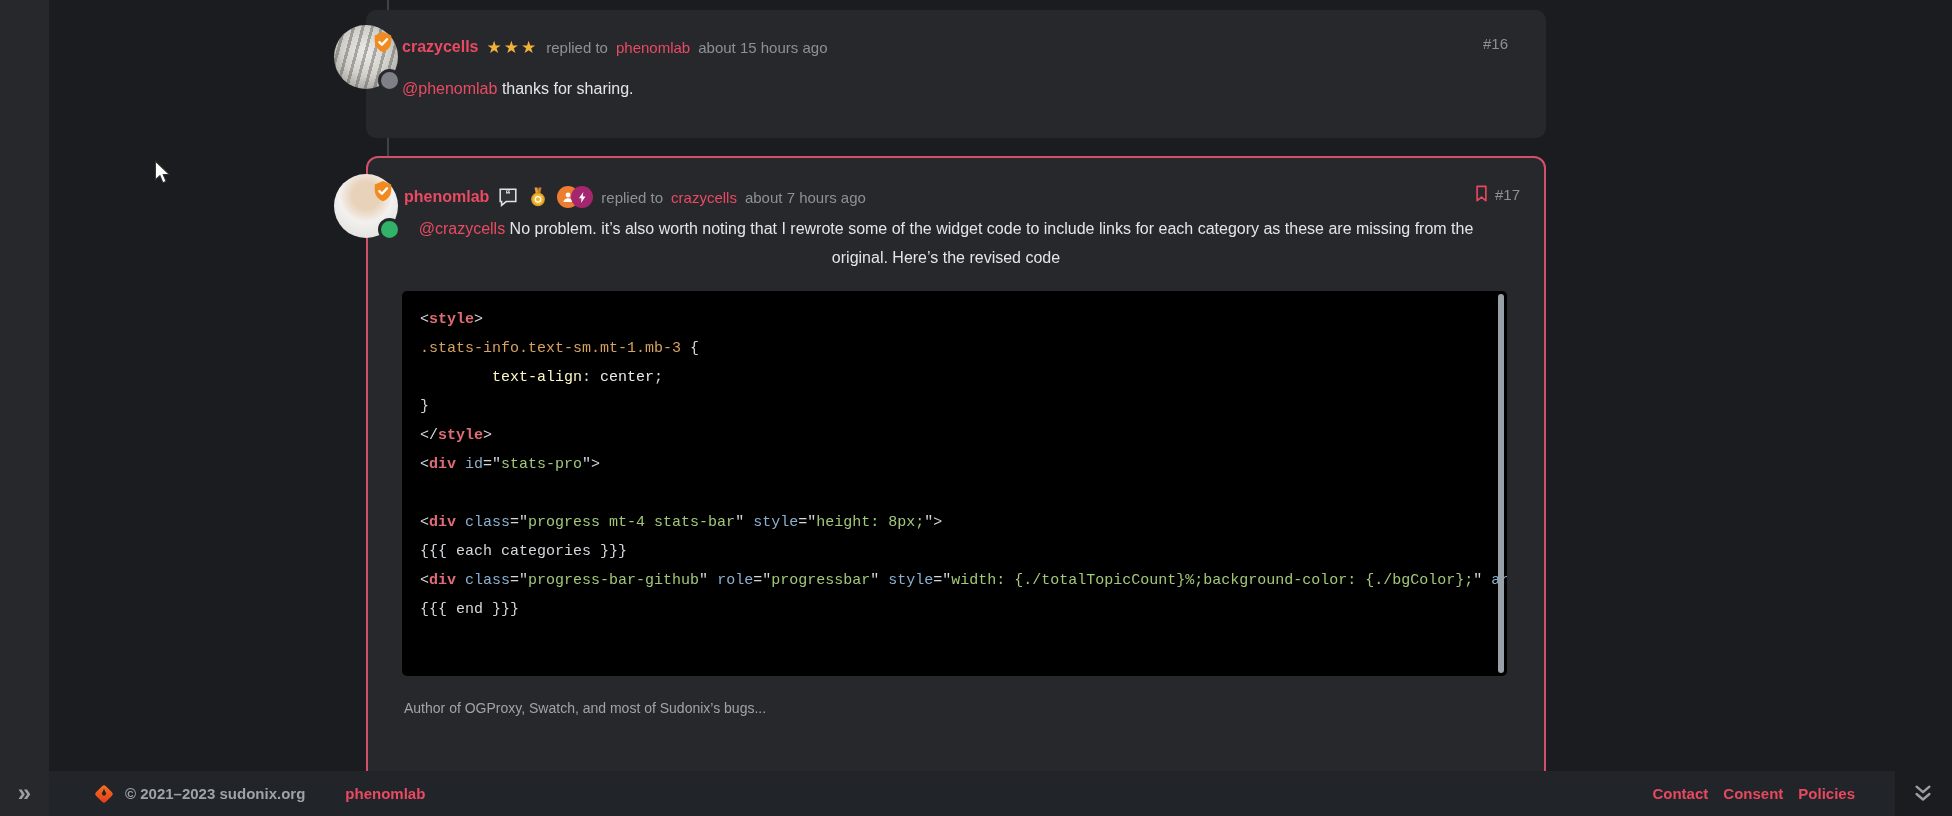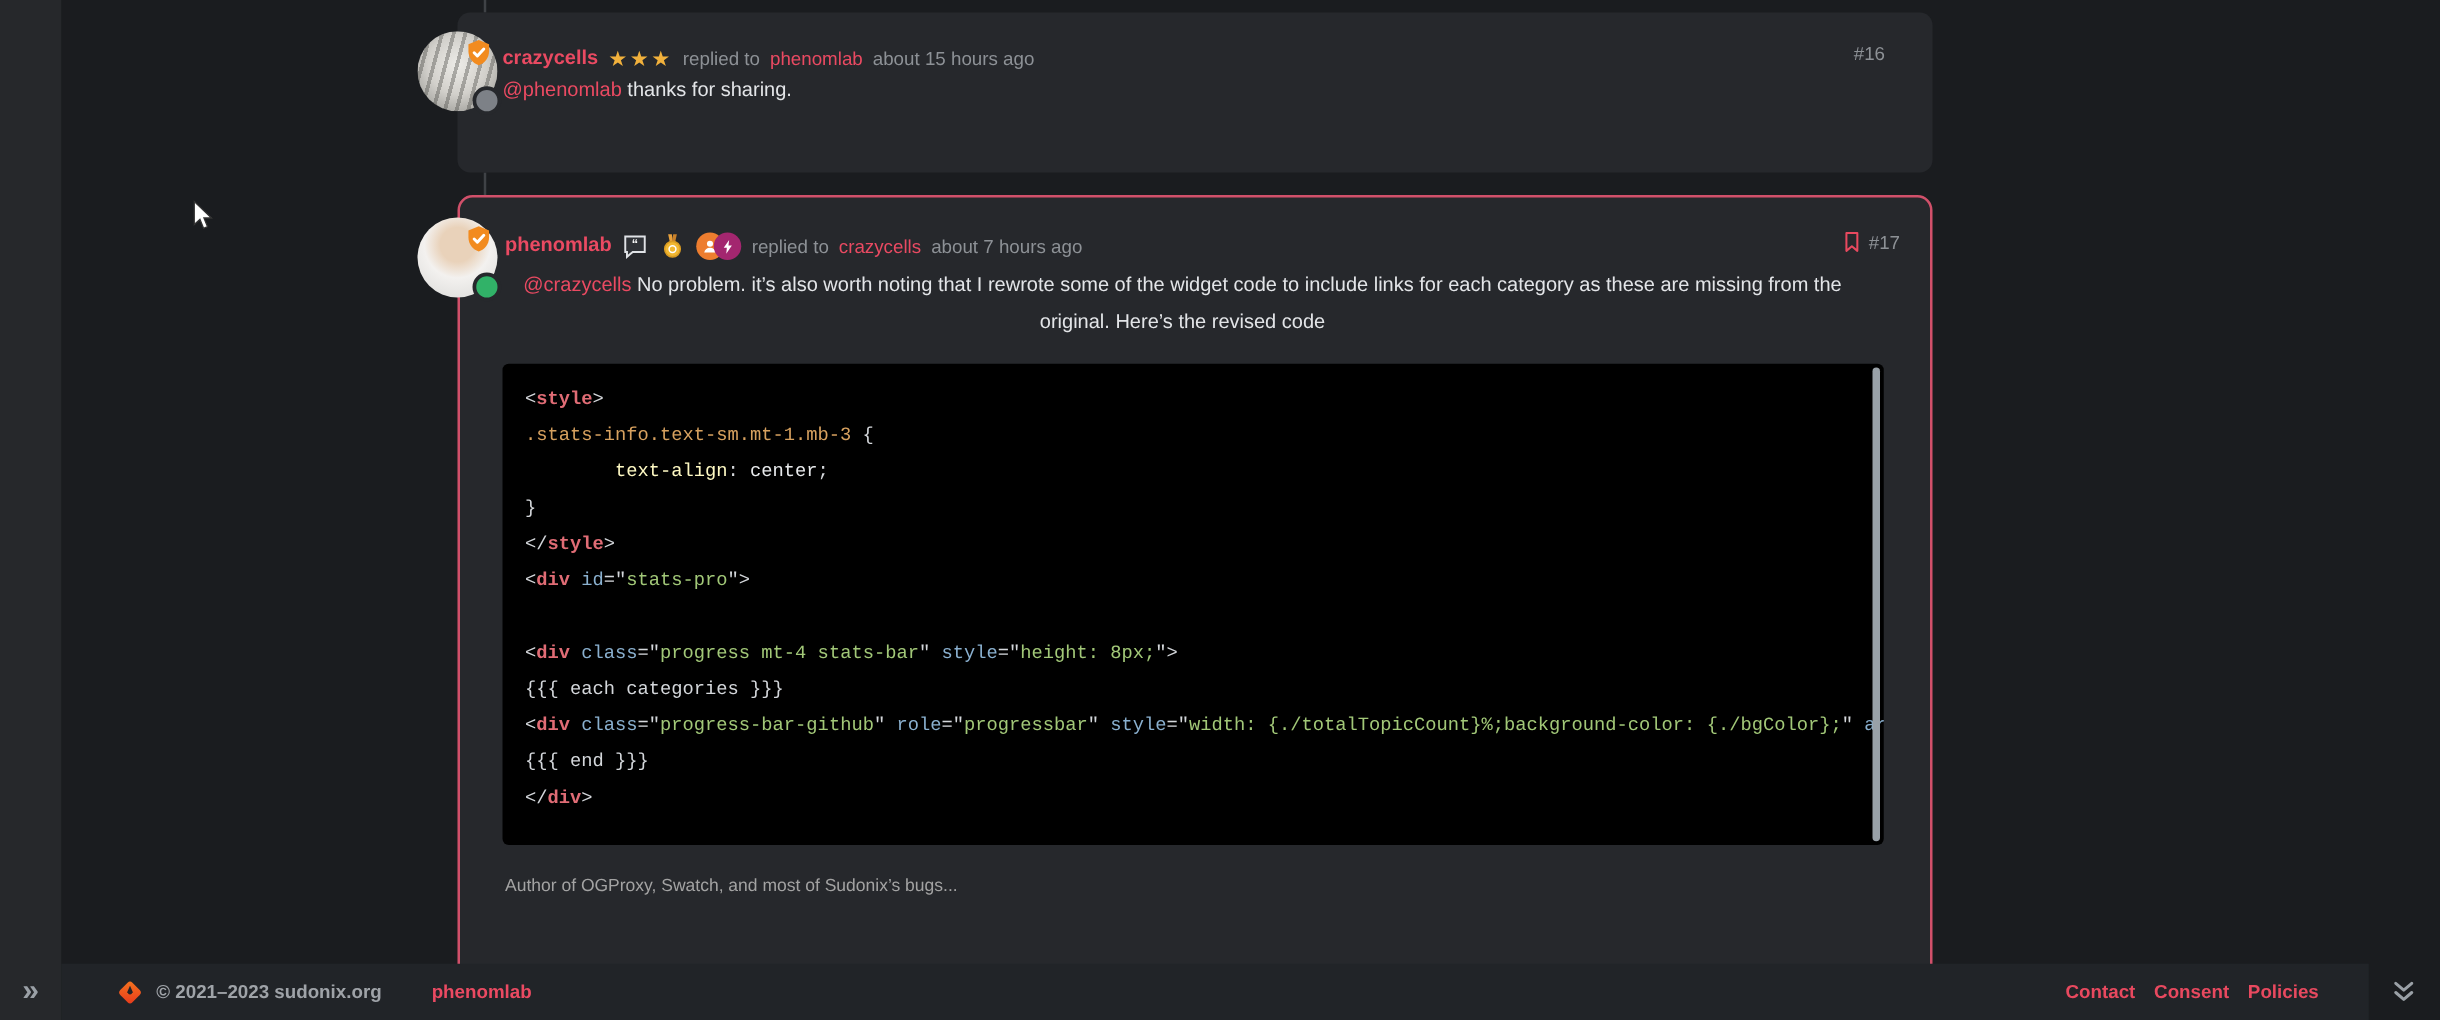--- a/index.html
+++ b/index.html
@@ -36,21 +36,21 @@
                font-size:15px;color:#8d9196;white-space:nowrap;}
   .p17 .post-header{top:26px;}
   .username{font-size:16px;font-weight:bold;color:#ea4a62;cursor:pointer;}
   .stars{color:#f1b13c;font-size:17px;letter-spacing:2px;}
   .meta-link{color:#ea4a62;cursor:pointer;}
   .post-num{position:absolute;top:26px;color:#8d9196;font-size:15px;display:flex;align-items:center;gap:6px;}
   .p16 .post-num{right:38px;top:25px;margin-left:40px;}
   .p17 .post-num{right:24px;align-items:flex-end;}
 
   .post-content{position:absolute;left:36px;font-size:16px;line-height:29px;color:#e3e5e8;}
-  .p16 .post-content{top:48px;text-align:right;}
+  .p16 .post-content{top:64px;text-align:right;}
   .p17 .post-content{top:56px;width:1084px;text-align:center;}
   .mention{color:#ea4a62;cursor:pointer;}
 
   
   .badge{width:22px;height:22px;display:inline-flex;align-items:center;justify-content:center;border-radius:50%;}
   .badge.bubble{border-radius:5px;}
   .badge.person{background:#ed7d2f;}
   .badge.bolt{background:#a3266f;margin-left:-8px;}
   .badge-pair{display:inline-flex;}
 
@@ -163,21 +163,20 @@
         <div class="code-line"><span class="tok-sel">.stats-info.text-sm.mt-1.mb-3</span><span class="tok-pun"> {</span></div>
         <div class="code-line"><span class="tok-pun">    </span><span class="tok-prop">text-align</span><span class="tok-pun">: </span><span class="tok-val">center</span><span class="tok-pun">;</span></div>
         <div class="code-line"><span class="tok-pun">}</span></div>
         <div class="code-line"><span class="tok-pun">&lt;/</span><span class="tok-tag">style</span><span class="tok-pun">&gt;</span></div>
         <div class="code-line"><span class="tok-pun">&lt;</span><span class="tok-tag">div</span><span class="tok-pun"> </span><span class="tok-attr">id</span><span class="tok-pun">="</span><span class="tok-str">stats-pro</span><span class="tok-pun">"&gt;</span></div>
         <div class="code-line">&nbsp;</div>
         <div class="code-line"><span class="tok-pun">&lt;</span><span class="tok-tag">div</span><span class="tok-pun"> </span><span class="tok-attr">class</span><span class="tok-pun">="</span><span class="tok-str">progress mt-4 stats-bar</span><span class="tok-pun">" </span><span class="tok-attr">style</span><span class="tok-pun">="</span><span class="tok-str">height: 8px;</span><span class="tok-pun">"&gt;</span></div>
         <div class="code-line"><span class="tok-pun">{{{ each categories }}}</span></div>
         <div class="code-line"><span class="tok-pun">&lt;</span><span class="tok-tag">div</span><span class="tok-pun"> </span><span class="tok-attr">class</span><span class="tok-pun">="</span><span class="tok-str">progress-bar-github</span><span class="tok-pun">" </span><span class="tok-attr">role</span><span class="tok-pun">="</span><span class="tok-str">progressbar</span><span class="tok-pun">" </span><span class="tok-attr">style</span><span class="tok-pun">="</span><span class="tok-str">width: {./totalTopicCount}%;background-color: {./bgColor};</span><span class="tok-pun">" </span><span class="tok-attr">aria</span></div>
         <div class="code-line"><span class="tok-pun">{{{ end }}}</span></div>
-        <div class="code-line"><span class="tok-pun">&lt;/</span><span class="tok-tag">div</span><span class="tok-pun">&gt;</span></div>
       </div>
     <div class="signature">Author of OGProxy, Swatch, and most of Sudonix’s bugs...</div>
   </div>
 
   <div class="avatar a16">
     <svg class="verified" viewBox="0 0 24 24">
         <path d="M12 1l9 3.8V11c0 5.6-3.8 10.6-9 12.2C6.8 21.6 3 16.6 3 11V4.8z" fill="#f28b1f"></path>
         <path d="M8 12.2l2.8 2.8 5.6-6" stroke="#fff" stroke-width="2.6" fill="none" stroke-linecap="round" stroke-linejoin="round"></path>
       </svg>
     <span class="status-dot offline"></span>

